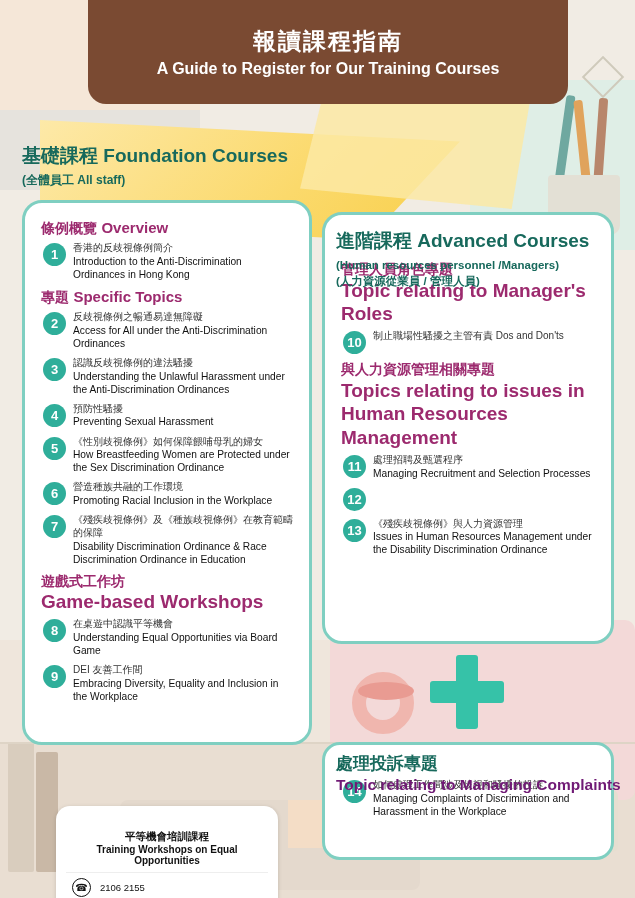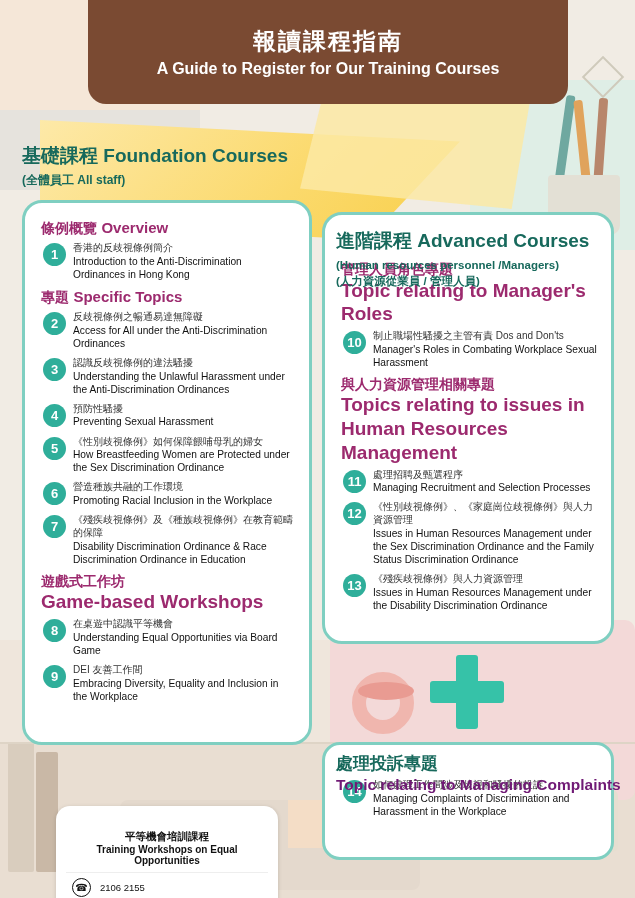--- a/index.html
+++ b/index.html
@@ -262,42 +262,37 @@
 <div class="card-advanced">
   <div class="sec-head-stack">
     <span class="zh">管理人員角色專題</span>
     <span class="en">Topic relating to Manager's Roles</span>
   </div>
 
   <div class="item">
     <div class="num">10</div>
     <div class="txt">
       <div class="zh">制止職場性騷擾之主管有責 Dos and Don'ts</div>
-      <div class="en">Manager's Roles in Combating Workplace Sexual Harassment</div>
     </div>
   </div>
 
   <div class="sec-head-stack">
     <span class="zh">與人力資源管理相關專題</span>
     <span class="en">Topics relating to issues in Human Resources Management</span>
   </div>
 
   <div class="item">
     <div class="num">11</div>
     <div class="txt">
       <div class="zh">處理招聘及甄選程序</div>
       <div class="en">Managing Recruitment and Selection Processes</div>
     </div>
   </div>
   <div class="item">
     <div class="num">12</div>
-    <div class="txt">
-      <div class="zh">《性別歧視條例》、《家庭崗位歧視條例》與人力資源管理</div>
-      <div class="en">Issues in Human Resources Management under the Sex Discrimination Ordinance and the Family Status Discrimination Ordinance</div>
-    </div>
   </div>
   <div class="item">
     <div class="num">13</div>
     <div class="txt">
       <div class="zh">《殘疾歧視條例》與人力資源管理</div>
       <div class="en">Issues in Human Resources Management under the Disability Discrimination Ordinance</div>
     </div>
   </div>
 </div>
 

